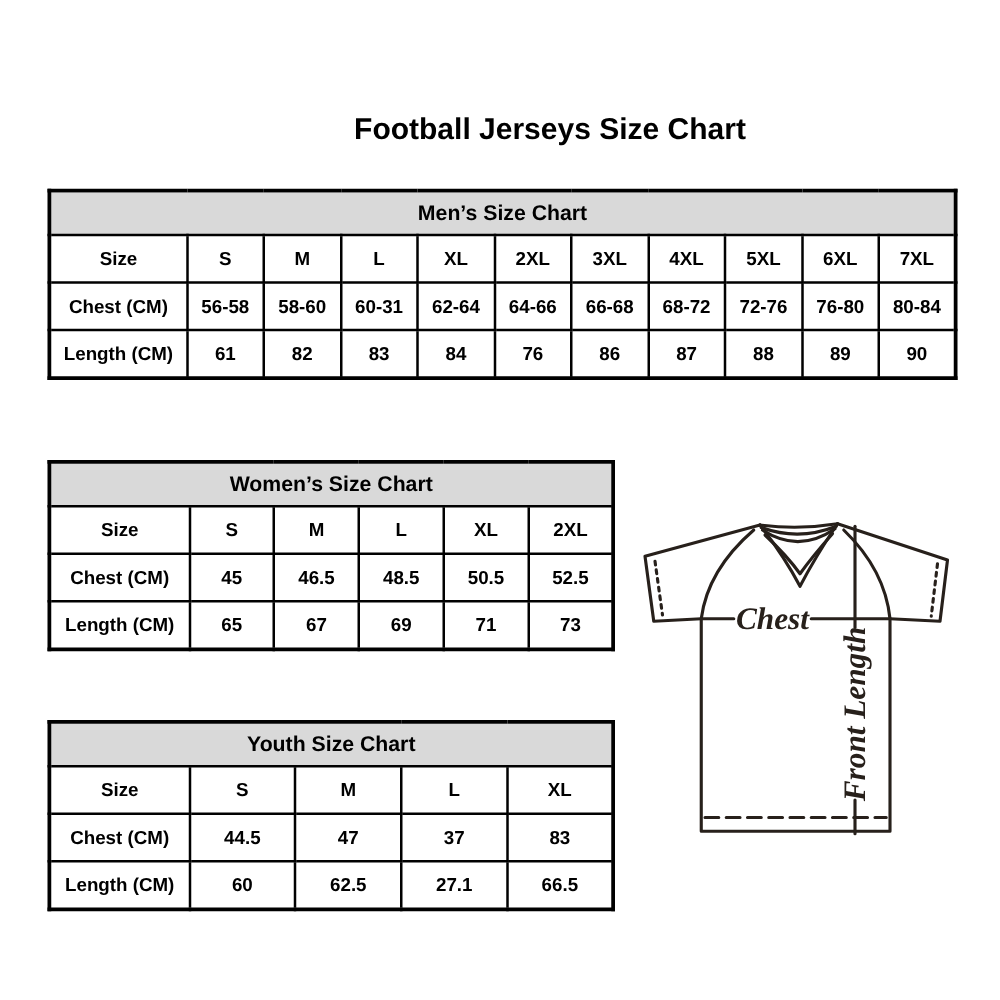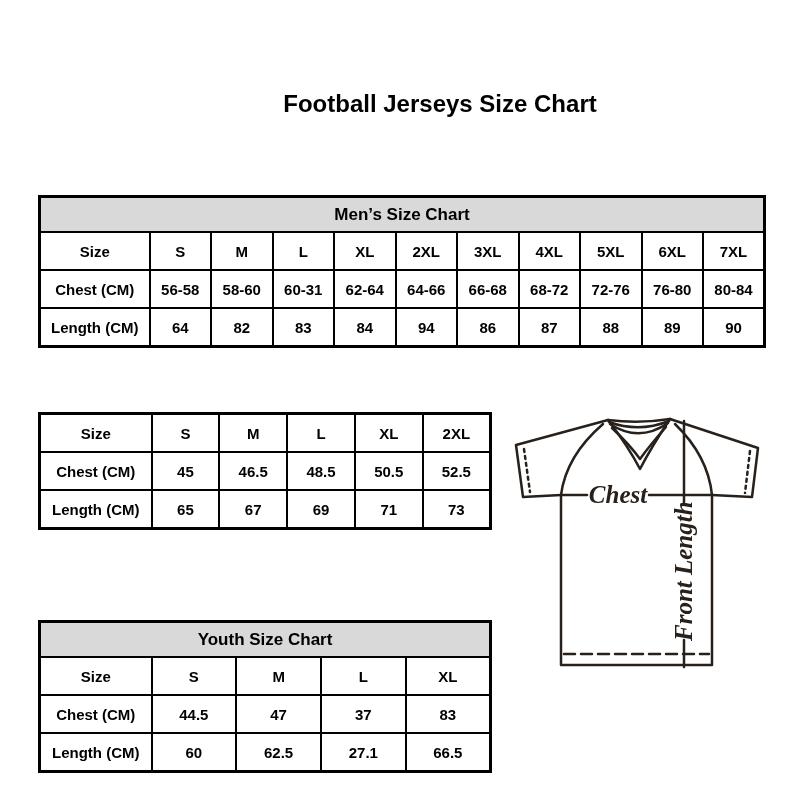--- a/index.html
+++ b/index.html
@@ -6,21 +6,21 @@
   .page{
     position:relative;width:800px;height:800px;background:#fff;
     font-family:"Liberation Sans",sans-serif;overflow:hidden;color:#000;
   }
   .title{
     position:absolute;left:0;top:90px;width:800px;text-align:center;
     font-size:24px;font-weight:bold;color:#000;padding-left:40px;
   }
   table.size-table{
     position:absolute;border-collapse:collapse;table-layout:fixed;
-    background:#fff;border:3px solid var(--border,#000);margin-top:44px;
+    background:#fff;border:3px solid var(--border,#000);
   }
   .size-table td{
     border:2px solid var(--border,#000);text-align:center;vertical-align:middle;
     font-weight:bold;font-size:15px;color:#000;height:36px;padding:0 2px;
     overflow:hidden;white-space:nowrap;
   }
   .size-table td.section-header{
     background:var(--header-bg,#d9d9d9);font-size:17px;height:33px;
   }
   #tbl-men{left:38px;top:151px;width:728px;}
@@ -85,44 +85,47 @@
           <td>62-64</td>
           <td>64-66</td>
           <td>66-68</td>
           <td>68-72</td>
           <td>72-76</td>
           <td>76-80</td>
           <td>80-84</td>
         </tr>
         <tr>
           <td>Length (CM)</td>
-          <td>64</td>
+          <td>61</td>
           <td>82</td>
           <td>83</td>
           <td>84</td>
-          <td>94</td>
+          <td>76</td>
           <td>86</td>
           <td>87</td>
           <td>88</td>
           <td>89</td>
           <td>90</td>
         </tr>
       </tbody>
     </table>
 
   <table id="tbl-women" class="size-table">
       <colgroup>
         <col class="c0">
         <col>
         <col>
         <col>
         <col>
         <col>
       </colgroup>
       <tbody>
+        <tr>
+          <td colspan="6" class="section-header">Women’s Size Chart</td>
+        </tr>
         <tr>
           <td>Size</td>
           <td>S</td>
           <td>M</td>
           <td>L</td>
           <td>XL</td>
           <td>2XL</td>
         </tr>
         <tr>
           <td>Chest (CM)</td>

